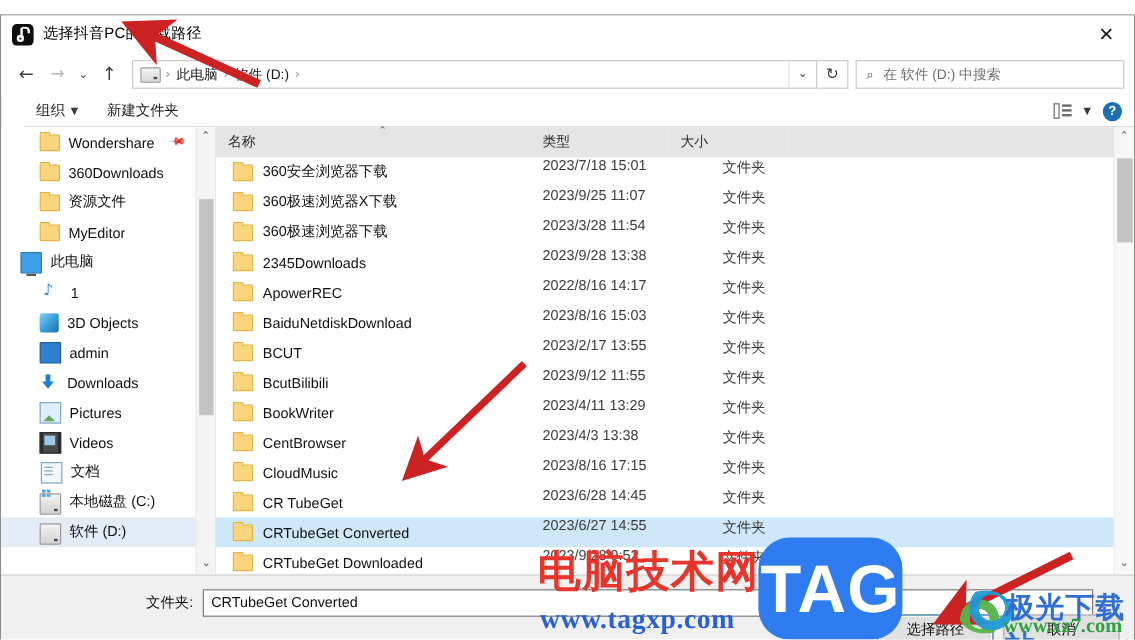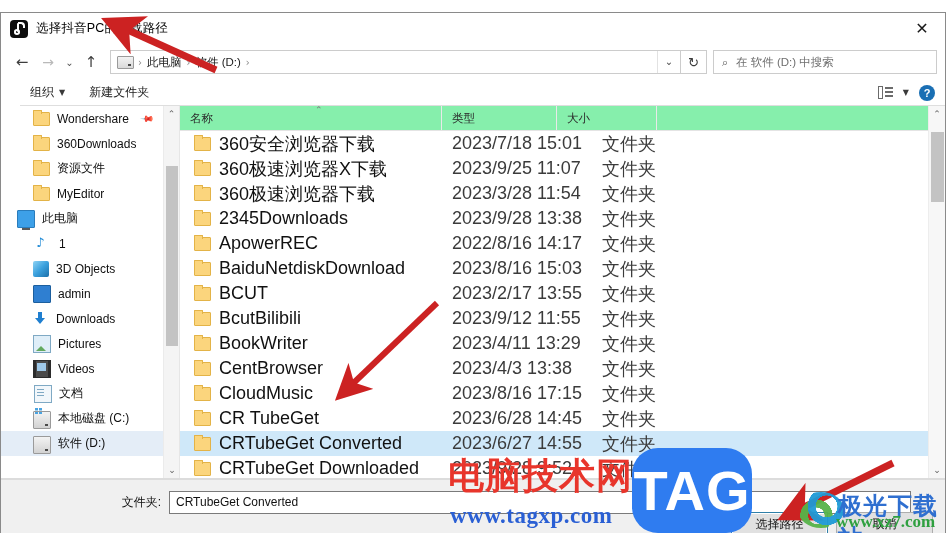--- a/index.html
+++ b/index.html
@@ -231,39 +231,39 @@
   .sb-arrow.bottom{position:absolute;bottom:0;width:16px;}
   .sb-thumb{position:absolute;left:2px;width:12px;background:#c3c3c3;}
 
   .pane-split{width:1px;background:#e6e6e6;}
 
   
   .listpane{flex:1;display:flex;flex-direction:column;min-width:0;position:relative;background:#fff;}
   .colhead{
     height:24px;min-height:24px;display:flex;align-items:center;
     border-bottom:1px solid #e4e4e4;font-size:11.5px;color:#2b2b2b;
-    background:#86efac;position:relative;
+    background:#e5e5e5;position:relative;
   }
   .col{
     height:24px;display:flex;align-items:center;padding-left:10px;
     box-sizing:border-box;border-right:1px solid #e9e9e9;white-space:nowrap;
   }
   .c-name{width:262px;}
   .c-date{width:150px;}
   .c-type{width:115px;}
   .c-size{width:100px;}
   .c-rest{flex:1;border-right:none;}
   .sort-asc{
     position:absolute;left:135px;top:-1px;color:#7a7a7a;font-size:9px;
     font-family:"DejaVu Sans",sans-serif;
   }
 
   .rows{flex:1;overflow:hidden;position:relative;}
   .row{
-    height:25px;display:flex;align-items:center;font-size:18px;color:#111;
+    height:25px;display:flex;font-size:12px;color:#111;
     box-sizing:border-box;
   }
   .row.selected{background:#cfe8f9;}
   .cell{padding-left:10px;box-sizing:border-box;white-space:nowrap;overflow:hidden;}
   .cell.name{width:262px;display:flex;align-items:center;gap:8px;padding-left:14px;}
   .cell.date{width:150px;color:#3b3b3b;}
   .cell.type{width:115px;color:#3b3b3b;}
   .cell.size{width:100px;}
   .rowfolder{
     width:15px;height:12px;background:#fbd57d;border:1px solid #e3b347;

